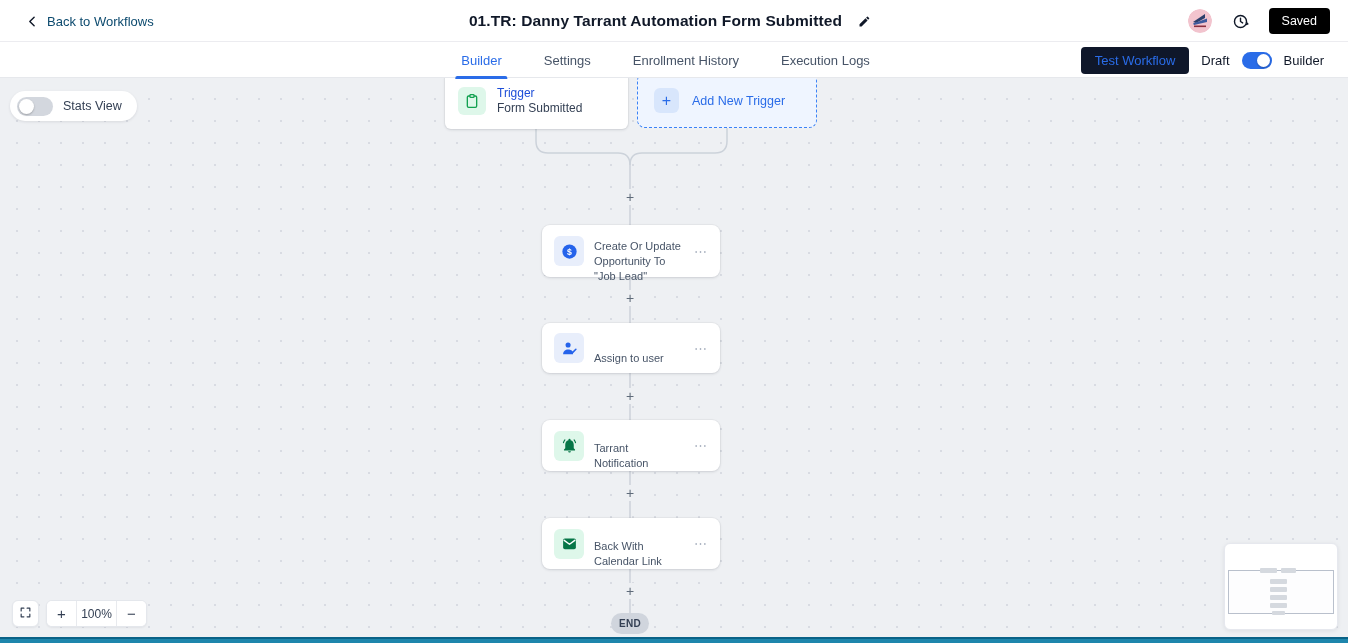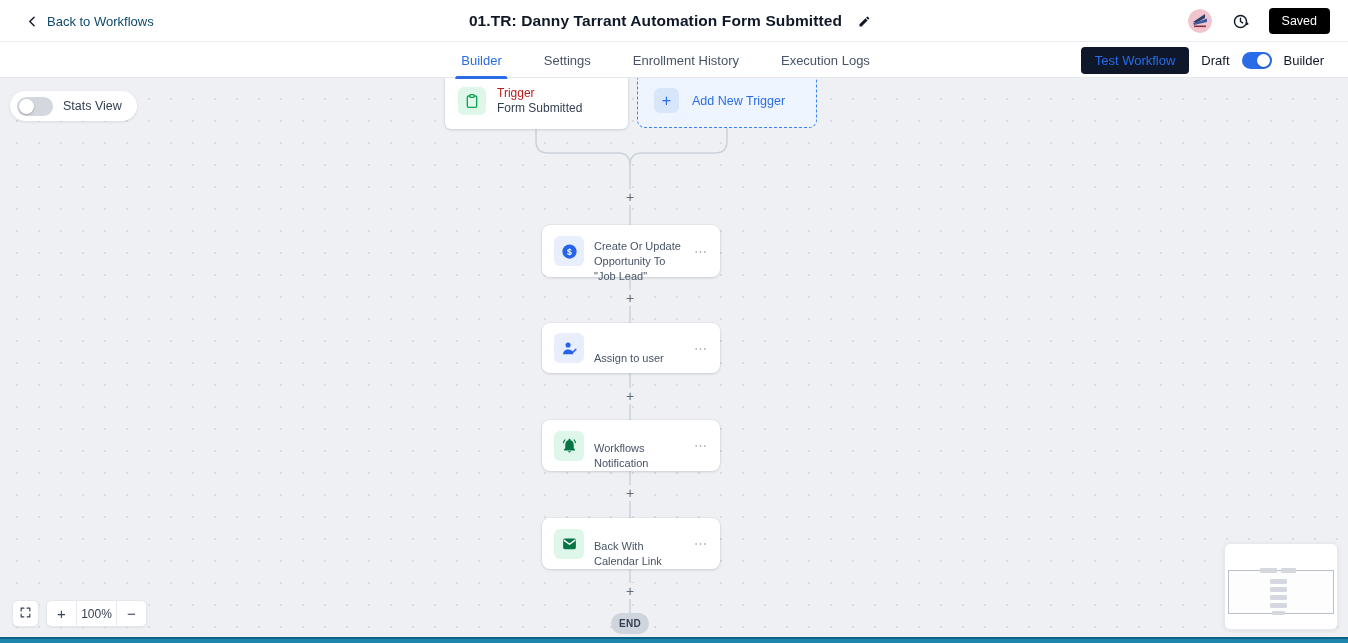--- a/index.html
+++ b/index.html
@@ -59,21 +59,21 @@
 
   .card { position:absolute; background:#fff; border-radius:8px;
           box-shadow:0 1px 3px rgba(16,24,40,.12), 0 0 0 1px rgba(16,24,40,.03); z-index:5; }
 
   .trigger-card { left:445px; top:-6px; width:183px; height:57px; border-radius:6px;
                   display:flex; align-items:center; gap:11px; padding:0 13px; cursor:pointer; }
   .icbox { width:28px; height:28px; border-radius:6px; display:flex; align-items:center;
            justify-content:center; flex:none; }
   .icbox.green { background:#def7ea; }
   .icbox.blue { background:#e8eefb; }
-  .trigger-title { display:block; font-size:12px; color:#b91c1c; line-height:1.25; }
+  .trigger-title { display:block; font-size:12px; color:#1d4ed8; line-height:1.25; }
   .trigger-sub { display:block; font-size:12px; color:#344054; line-height:1.25; }
 
   .add-trigger { position:absolute; left:637px; top:-5px; width:180px; height:55px;
                  border:1.5px dashed #3b82f6; background:#eff5ff; border-radius:8px;
                  display:flex; align-items:center; gap:13px; padding:0 16px; cursor:pointer; z-index:5; }
   .add-trigger .plusbox { width:25px; height:25px; border-radius:6px; background:#d8e6fc; color:#2a6ce8;
                           font-size:16px; display:flex; align-items:center; justify-content:center; flex:none; }
   .add-trigger .lbl { font-size:12.5px; color:#2a6ce8;text-align:right; }
 
   .node { left:542px; width:178px; display:flex; align-items:center; gap:10px; padding:0 10px 0 12px; cursor:pointer; }
@@ -239,21 +239,21 @@
   </div>
 
   <div class="card node n3">
     <span class="icbox green">
       <svg width="17" height="17" viewBox="0 0 24 24" fill="#067647">
           <path d="M12 22c1.1 0 2-.9 2-2h-4a2 2 0 0 0 2 2zm6-6v-5c0-3.1-1.6-5.6-4.5-6.3V4a1.5 1.5 0 0 0-3 0v.7C7.6 5.4 6 7.9 6 11v5l-1.8 1.8V19h15.6v-1.2z"></path>
           <path d="M3.5 8 a9 9 0 0 1 2-4" stroke="#067647" stroke-width="1.6" fill="none" stroke-linecap="round"></path>
           <path d="M20.5 8 a9 9 0 0 0-2-4" stroke="#067647" stroke-width="1.6" fill="none" stroke-linecap="round"></path>
         </svg>
     </span>
-    <span class="lbl">Workflows Notification</span>
+    <span class="lbl">Tarrant Notification</span>
     <span class="dots">⋯</span>
   </div>
 
   <div class="card node n4">
     <span class="icbox green">
       <svg width="17" height="17" viewBox="0 0 24 24">
           <rect x="3" y="5" width="18" height="15" rx="2.5" fill="#067647"></rect>
           <path d="M4.5 7.5 L12 13 L19.5 7.5" stroke="#fff" stroke-width="2" fill="none" stroke-linecap="round" stroke-linejoin="round"></path>
         </svg>
     </span>

